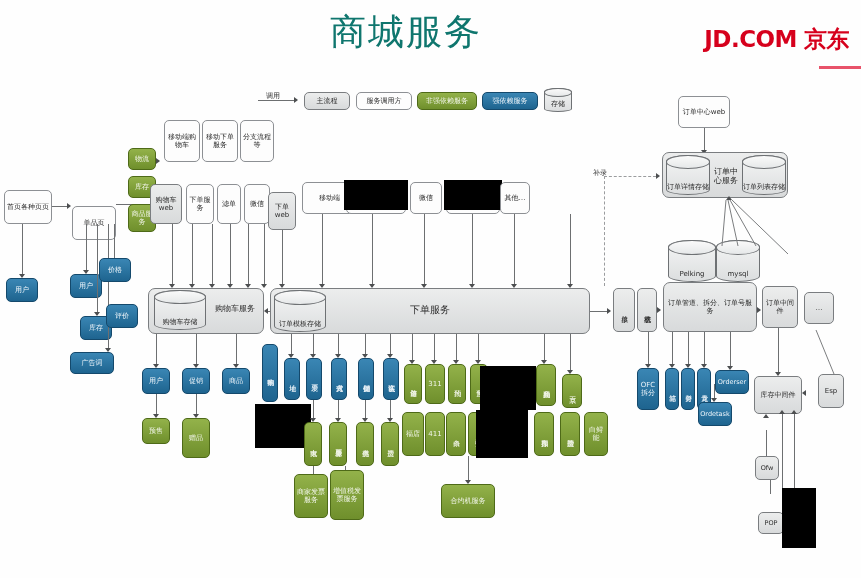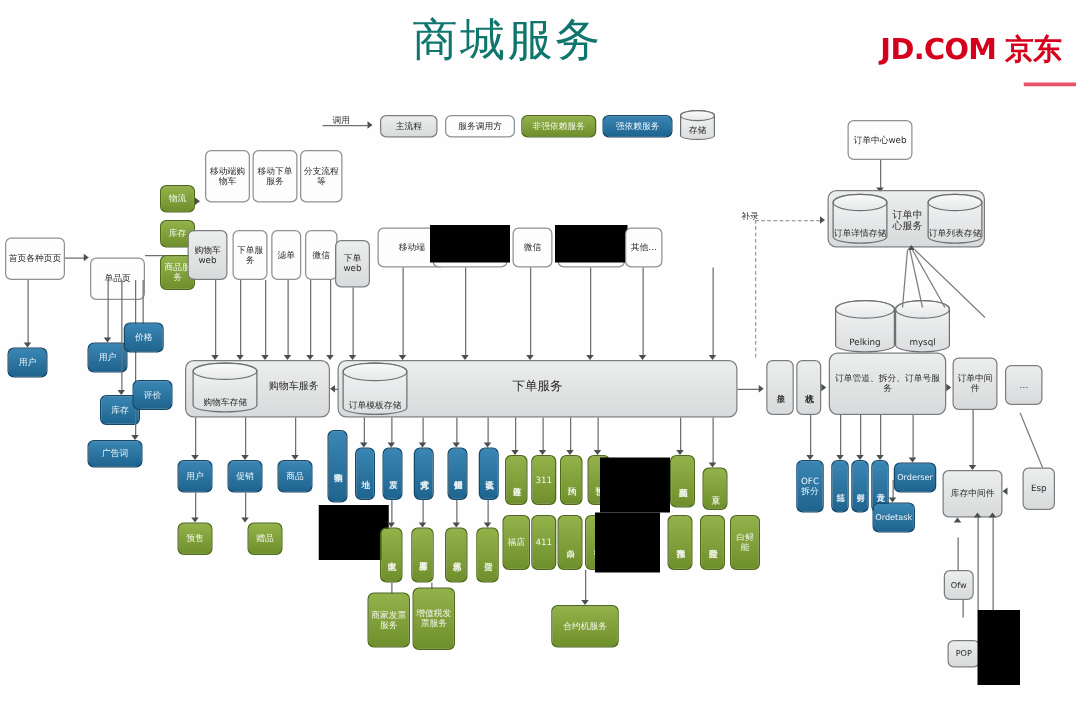--- a/index.html
+++ b/index.html
@@ -245,21 +245,21 @@
       <span>预售</span>
     </div>
 
   <div class="ln lnv" style="left:196px;top:334px;height:32px;"></div>
   <div class="ar ar-d" style="left:193px;top:364px;"></div>
   <div class="n blue" style="left:182px;top:368px;width:28px;height:26px;">
       <span>促销</span>
     </div>
   <div class="ln lnv" style="left:196px;top:394px;height:22px;"></div>
   <div class="ar ar-d" style="left:193px;top:414px;"></div>
-  <div class="n green" style="left:198px;top:418px;width:28px;height:26px;">
+  <div class="n green" style="left:182px;top:418px;width:28px;height:40px;font-family:Liberation Mono, monospace;">
       <span>赠品</span>
     </div>
 
   <div class="ln lnv" style="left:236px;top:334px;height:32px;"></div>
   <div class="ar ar-d" style="left:233px;top:364px;"></div>
   <div class="n blue" style="left:222px;top:368px;width:28px;height:26px;">
       <span>商品</span>
     </div>
 
   <div class="n blue vert" style="left:262px;top:344px;width:16px;height:58px;">

